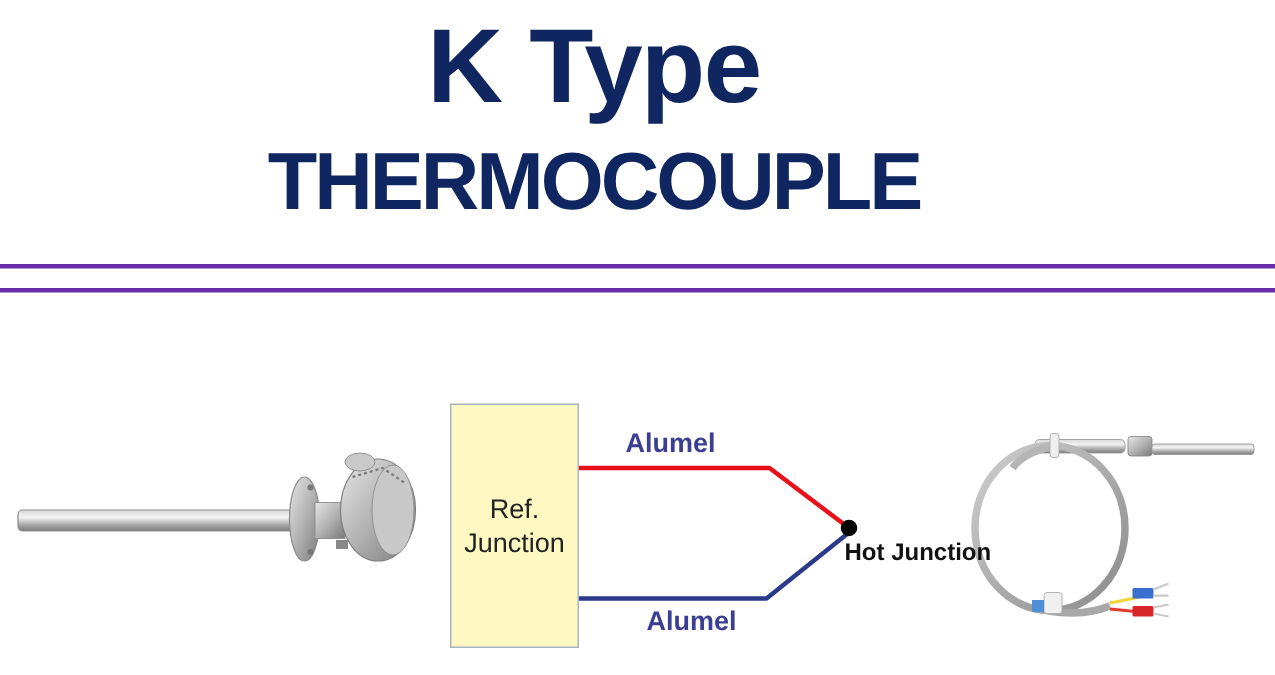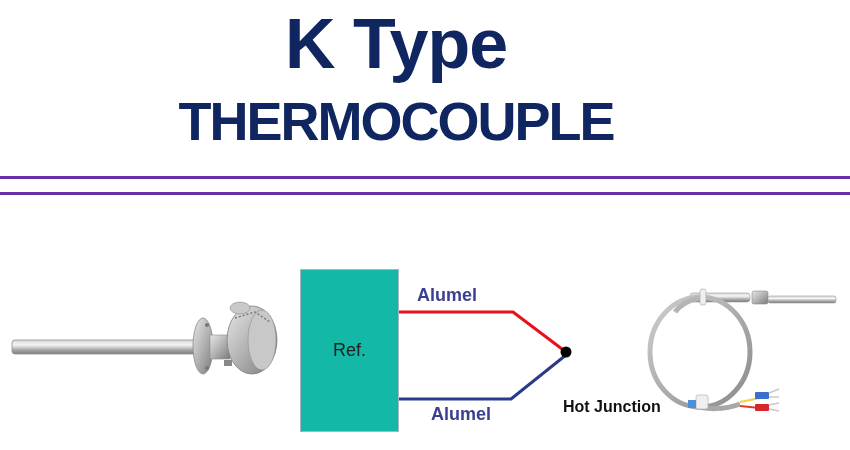--- a/index.html
+++ b/index.html
@@ -17,40 +17,39 @@
     .title-line1 { top: 6px; font-size: 70px; line-height: 76px; }
     .title-line2 { top: 82px; font-size: 54px; line-height: 78px; letter-spacing: -2px; }
     .rule {
       position: absolute; left: 0; width: 850px; height: 3px;
       background: #6a2fa8;
     }
     .rule-1 { top: 176px; }
     .rule-2 { top: 192px; }
 
     .ref-box {
-      position: absolute; left: 300px; top: 269px; width: 99px; height: 163px;
-      background: #14b8a6; border: 1px solid #a9b4c2; box-sizing: border-box;
+      position: absolute; left: 300px; top: 269px; width: 86px; height: 163px;
+      background: #fef9c3; border: 1px solid #a9b4c2; box-sizing: border-box;
       display: flex; align-items: center; justify-content: center;
       text-align: center;
     }
     .ref-label {
       font-size: 18px; line-height: 23px; color: #222;
       font-family: "Liberation Sans", sans-serif;
     }
     .wire-label {
       position: absolute; font-weight: bold; font-size: 18px; color: #3a3f91;
       font-family: "Liberation Sans", sans-serif;
     }
     .label-chromel { left: 417px; top: 285px; }
     .label-alumel { left: 431px; top: 404px; text-align: right; }
     .label-hot {
       position: absolute; left: 563px; top: 360px;
       font-size: 16px; font-weight: bold; color: #111;
       font-family: "Liberation Sans", sans-serif;
-      margin-top: 38px;
     }
     svg.diagram { position: absolute; left: 0; top: 0; }
   </style>
 </head>
 <body>
 
 <div class="title title-line1">K Type</div>
 <div class="title title-line2">THERMOCOUPLE</div>
 
 <div class="rule rule-1"></div>
@@ -117,18 +116,19 @@
   <polyline points="353,312 513,312 566,352" fill="none" stroke="#e8101a" stroke-width="3" stroke-linejoin="round"></polyline>
 
   <polyline points="353,399 511,399 566,355" fill="none" stroke="#2b3a8a" stroke-width="3" stroke-linejoin="round"></polyline>
 
   <circle cx="566" cy="352" r="5.5" fill="#000"></circle>
 </svg>
 
 <div class="ref-box">
   <div class="ref-label">
     <div>Ref.</div>
+    <div>Junction</div>
   </div>
 </div>
 
 <div class="wire-label label-chromel">Alumel</div>
 <div class="wire-label label-alumel">Alumel</div>
 <div class="label-hot">Hot Junction</div>
 
 </body></html>

